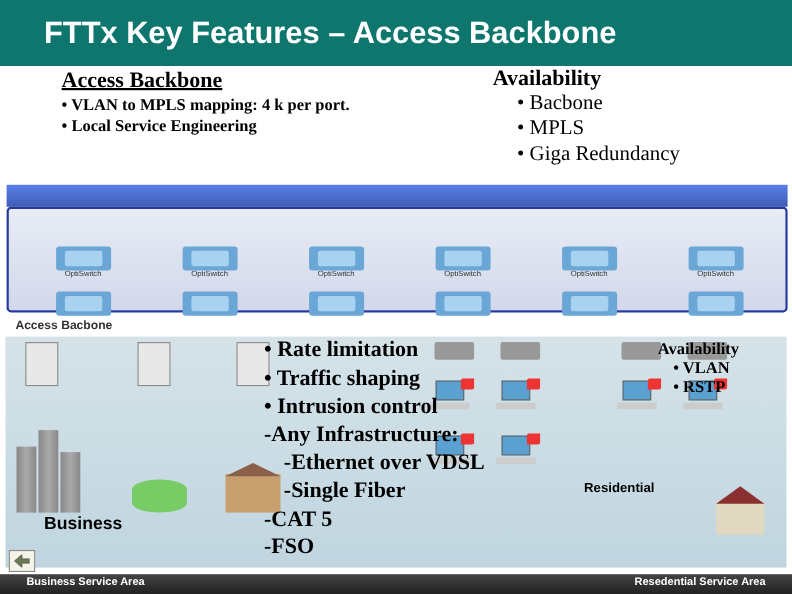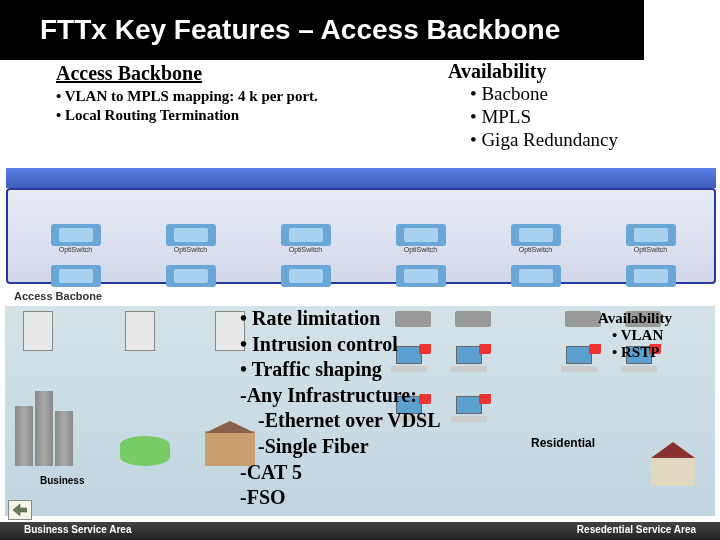--- a/index.html
+++ b/index.html
@@ -1,38 +1,38 @@
 <!DOCTYPE html>
 <html><head>
 <meta charset="utf-8">
 <style>
   * { box-sizing: border-box; margin: 0; padding: 0; }
   html, body { width: 720px; height: 540px; font-family: "Times New Roman", serif; background: #fff; overflow: hidden; }
   .slide { position: relative; width: 720px; height: 540px; }
-  .titlebar { position: absolute; top: 0; left: 0; width: 644px; height: 60px; background: #000000; display: flex; align-items: center; padding-left: 40px; }
+  .titlebar { position: absolute; top: 0; left: 0; width: 720px; height: 60px; background: #0f766e; display: flex; align-items: center; padding-left: 40px; }
   .titlebar h1 { color: #fff; font-size: 28px; font-weight: bold; font-family: Verdana, Arial, sans-serif; }
   .content-top { position: absolute; top: 60px; left: 0; width: 720px; height: 108px; background:#fff; }
   .ct-left { position: absolute; top: 2px; left: 56px; width: 380px; }
   .ct-left h2 { font-size: 20px; text-decoration: underline; margin-bottom: 2px; }
   .ct-left p { font-size: 15px; font-weight: bold; line-height: 1.25; }
   .ct-right { position: absolute; top: 0; left: 448px; width: 260px; }
   .ct-right h2 { font-size: 20px; margin-bottom: 0; }
   .ct-right p { font-size: 19px; line-height: 1.2; padding-left: 22px; }
   .banner { position: absolute; top: 168px; left: 6px; width: 710px; height: 136px; }
   .banner-top { position:absolute; top:0; left:0; width:710px; height:20px; background: linear-gradient(#5a7ee8,#3e5db5);}
   .banner-mid { position:absolute; top:20px; left:0; width:710px; height:96px; background: linear-gradient(#e8ecf6,#d2d8ea); border:2px solid #2438a0; border-radius:4px;}
   .banner-row { position:absolute; top:30px; left:10px; width:690px; height:36px; display:flex; justify-content:space-around; align-items:center;}
   .banner-row2 { position:absolute; top:70px; left:10px; width:690px; height:32px; display:flex; justify-content:space-around; align-items:center;}
   .node { width:50px; height:22px; background:#6aa7d6; border-radius:3px; position:relative; }
   .node:before { content:""; position:absolute; top:4px; left:8px; width:34px; height:14px; background:#a8d2f0; border-radius:2px;}
   .optiswitch-lbl { font-size:7px; font-family:Arial; color:#333; text-align:center; width:50px;}
   .access-lbl { position:absolute; top:122px; left:8px; font-size:11px; font-family:Arial,sans-serif; font-weight:bold; color:#333; }
   .lower { position:absolute; top:306px; left:5px; width:710px; height:210px; background: linear-gradient(#d5e3e8,#c0d5e0);}
   .biz-area { position:absolute; bottom:0; left:0; width:300px; height:210px; }
-  .biz-label { position:absolute; bottom:30px; left:35px; font-size:10px; font-family:Arial,sans-serif; font-weight:bold;text-align:center; }
+  .biz-label { position:absolute; bottom:30px; left:35px; font-size:16px; font-family:Arial,sans-serif; font-weight:bold;text-align:center; }
   .biz-buildings { position:absolute; bottom:50px; left:10px; width:60px; height:70px; }
   .bld { position:absolute; bottom:0; background:linear-gradient(90deg,#888,#aaa,#888); }
   .bld1{ left:0; width:18px; height:60px;} .bld2{left:20px;width:18px;height:75px;} .bld3{left:40px;width:18px;height:55px;}
   .campus { position:absolute; bottom:50px; left:115px; width:50px; height:30px; background:#7c6; border-radius:50%/30%;}
   .school { position:absolute; bottom:50px; left:200px; width:50px; height:35px; background:#c8a070; }
   .school:before{content:"";position:absolute;top:-10px;left:0;width:0;height:0;border-left:25px solid transparent;border-right:25px solid transparent;border-bottom:12px solid #8b6048;}
   .cab { position:absolute; top:5px; width:30px; height:40px; background:#e8e8e8; border:1px solid #888;}
   .cab1{left:18px;} .cab2{left:120px;} .cab3{left:210px;}
   .media { position:absolute; top:5px; width:36px; height:16px; background:#999; border-radius:2px;}
   .user { position:absolute; width:36px; height:26px; }
@@ -58,21 +58,21 @@
 <div class="slide">
 
   <div class="titlebar">
     <h1>FTTx Key Features – Access Backbone</h1>
   </div>
 
   <div class="content-top">
     <div class="ct-left">
       <h2>Access Backbone</h2>
       <p>• VLAN to MPLS mapping: 4 k per port.</p>
-      <p>• Local Routing Termination</p>
+      <p>• Local Service Engineering</p>
     </div>
     <div class="ct-right">
       <h2>Availability</h2>
       <p>• Bacbone</p>
       <p>• MPLS</p>
       <p>• Giga Redundancy</p>
     </div>
   </div>
 
   <div class="banner">
@@ -165,22 +165,22 @@
           <div class="base"></div>
           <div class="flag"></div>
         </div>
       <div class="house" style="right:20px"></div>
       <div class="res-label">Residential</div>
     </div>
   </div>
 
   <div class="center-text">
     <div>• Rate limitation</div>
+    <div>• Traffic shaping</div>
     <div>• Intrusion control</div>
-    <div>• Traffic shaping</div>
     <div>-Any Infrastructure:</div>
     <div class="ind">-Ethernet over VDSL</div>
     <div class="ind">-Single Fiber</div>
     <div>-CAT 5</div>
     <div>-FSO</div>
   </div>
 
   <div class="right-text">
     <div>Availability</div>
     <div class="ind">• VLAN</div>

